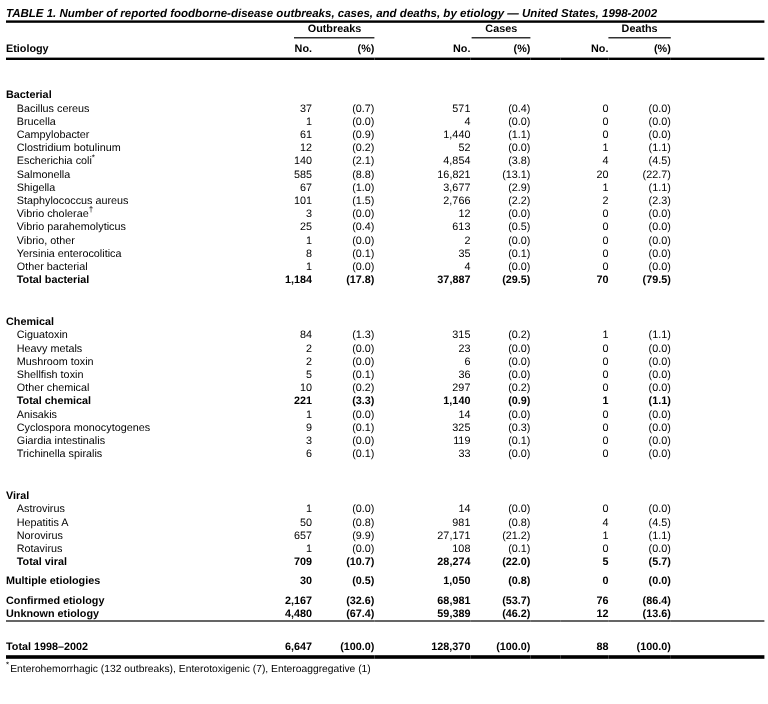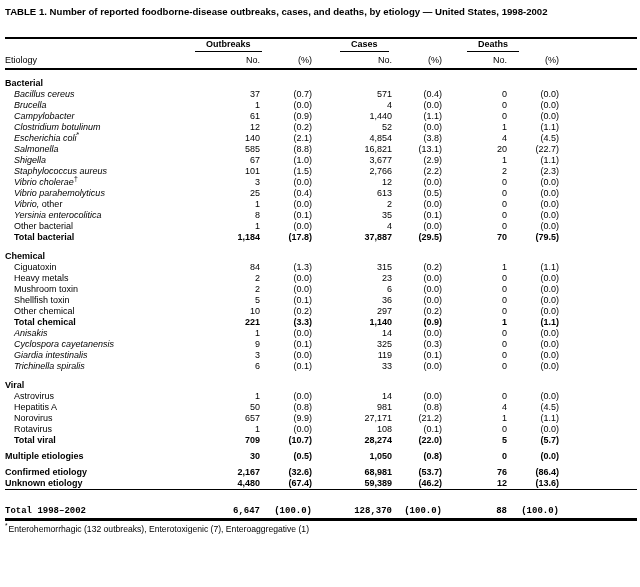--- a/index.html
+++ b/index.html
@@ -1,31 +1,31 @@
 <!DOCTYPE html>
 <html><head>
 <meta charset="utf-8">
 <style>
   html,body{margin:0;padding:0;background:#fff;}
   body{width:640px;height:587px;overflow:hidden;}
   .page{width:632px;margin:5px 0 0 5px;font-family:"Liberation Sans","DejaVu Sans",sans-serif;color:#000;}
-  .title{font-weight:700;font-size:9.6px;line-height:11px;padding:1px 0 20px 0;border-bottom:2px solid #000;}
+  .title{font-weight:700;font-size:9.6px;line-height:11px;padding:1px 0 0 0;border-bottom:2px solid #000;font-style:italic;}
   table.tbl{width:632px;border-collapse:collapse;table-layout:fixed;}
   th,td{padding:0;font-size:9px;line-height:11px;height:11px;white-space:nowrap;overflow:visible;font-weight:400;text-align:left;vertical-align:bottom;}
   tr.spanner-row th{height:13px;}
-  th.spanner{text-align:left;}
+  th.spanner{text-align:right;}
   th.spanner span{display:inline-block;font-weight:700;border-bottom:1px solid #000;padding:0 11px 1px 11px;}
-  tr.sub-row th{border-bottom:2px solid #000;font-weight:400;height:14px;padding-bottom:2px;}
+  tr.sub-row th{border-bottom:2px solid #000;font-weight:700;height:14px;padding-bottom:2px;}
   tr.sub-row th.num,td.num{text-align:right;}
-  td.sec{font-weight:700;padding-top:4px;height:15px;}
+  td.sec{font-weight:700;padding-top:20px;height:15px;}
   td.et.ind{padding-left:9px;}
-  .it{font-style:italic;margin-top:41px;}
+  .it{margin-top:41px;}
   tr.bold td{font-weight:700;}
   tr.spacer td{height:5px;}
-  tr.grand td{border-top:1px solid #000;border-bottom:3px solid #000;height:15px;padding-top:12px;padding-bottom:1px;font-family:Liberation Mono, monospace;}
+  tr.grand td{border-top:1px solid #000;border-bottom:3px solid #000;height:15px;padding-top:12px;padding-bottom:1px;}
   sup{font-size:6.8px;line-height:0;}
   .footnotes{margin-top:3px;}
   .fn{font-size:8.6px;line-height:11px;}
   .fn sup{font-size:6.5px;margin-right:1px;}
 </style>
 </head>
 <body>
 
 <div class="page">
   <div class="title">TABLE 1. Number of reported foodborne-disease outbreaks, cases, and deaths, by etiology — United States, 1998-2002</div>
@@ -318,21 +318,21 @@
           <td class="num">(0.0)</td>
           <td class="sp"></td>
           <td class="num">14</td>
           <td class="num">(0.0)</td>
           <td class="sp"></td>
           <td class="num">0</td>
           <td class="num">(0.0)</td>
           <td class="sp"></td>
         </tr>
         <tr>
-          <td class="et ind"><span class="it">Cyclospora cayetanensis</span></td>
+          <td class="et ind"><span class="it">Cyclospora monocytogenes</span></td>
           <td class="num">9</td>
           <td class="num">(0.1)</td>
           <td class="sp"></td>
           <td class="num">325</td>
           <td class="num">(0.3)</td>
           <td class="sp"></td>
           <td class="num">0</td>
           <td class="num">(0.0)</td>
           <td class="sp"></td>
         </tr>

